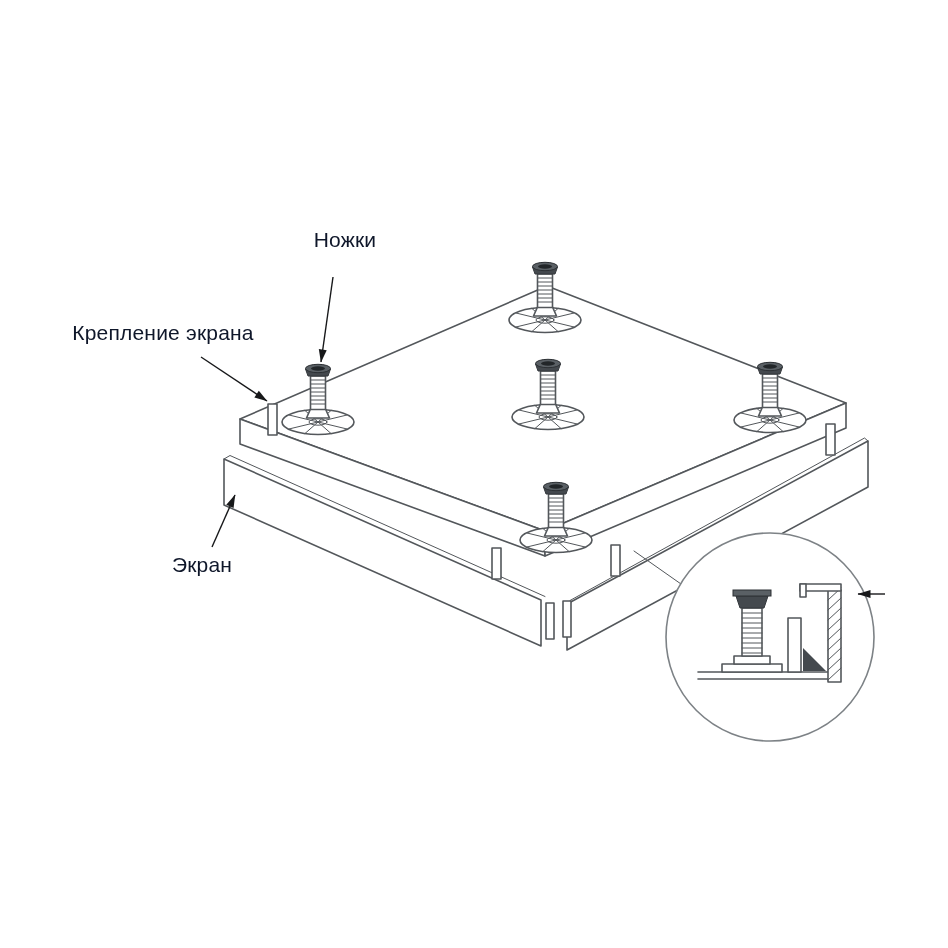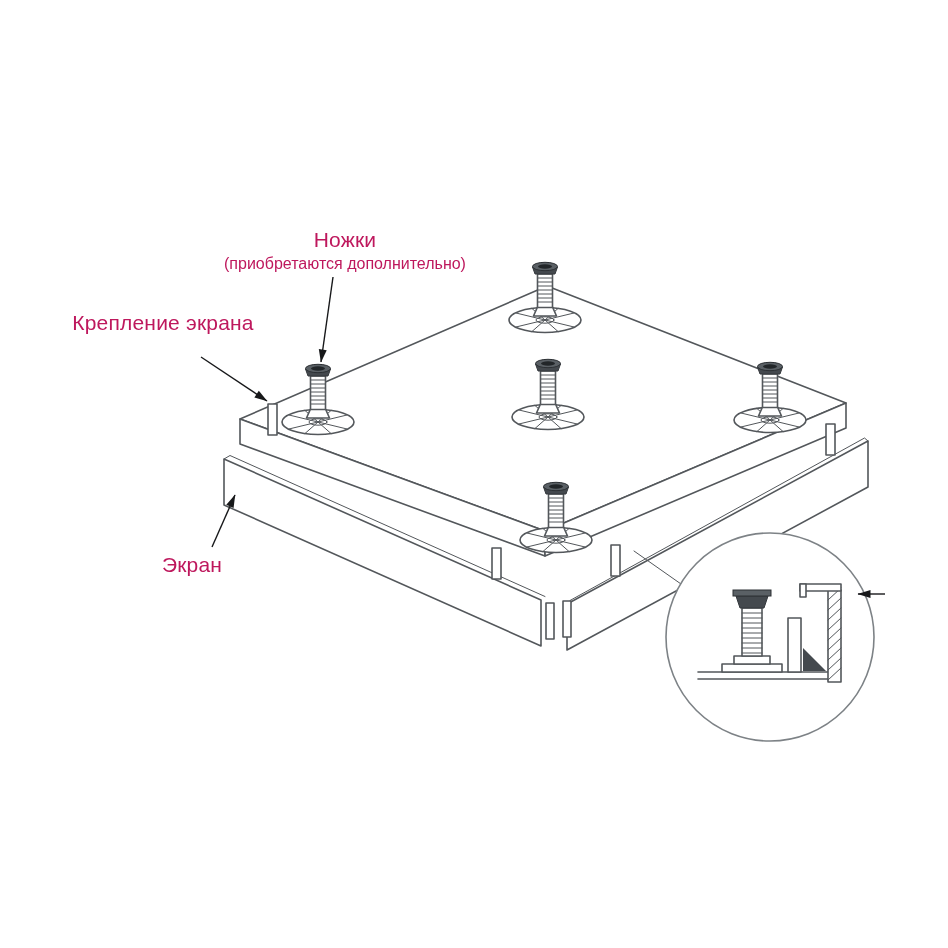--- a/index.html
+++ b/index.html
@@ -3,21 +3,21 @@
 <meta charset="utf-8">
 <style>
   * { margin:0; padding:0; box-sizing:border-box; }
   html, body { width:948px; height:948px; background:#ffffff; }
   .stage { position:relative; width:948px; height:948px; background:#ffffff;
            font-family:"Liberation Sans", sans-serif; overflow:hidden; }
   .stage svg { position:absolute; left:0; top:0; }
   .ln  { stroke:#53575b; stroke-width:1.6; stroke-linejoin:round; stroke-linecap:round; }
   .lnt { stroke:#53575b; stroke-width:1;   fill:none; stroke-linecap:round; }
   .arrow line { stroke:#17181a; stroke-width:1.4; }
-  .label { position:absolute; text-align:center; color:#be185d; }
+  .label { position:absolute; text-align:center; color:#0f172a; }
   .label-title { font-size:21px; font-weight:500; letter-spacing:.2px; line-height:24px; }
   .label-sub   { font-size:16px; line-height:20px; margin-top:2px; }
 </style>
 </head>
 <body>
 
 <div class="stage">
 
   <svg width="948" height="948" viewBox="0 0 948 948">
     <defs>
@@ -103,24 +103,23 @@
       </g>
 
       <g class="arrow">
         <line x1="885" y1="594" x2="858" y2="594" marker-end="url(#ah)"></line>
       </g>
     </g>
   </svg>
 
   <div class="label" style="left:145px; top:228px; width:400px;">
     <div class="label-title">Ножки</div>
-    <div class="label-sub">(приобретаются дополнительно)</div>
   </div>
 
-  <div class="label" style="left:13px; top:311px; width:300px;">
+  <div class="label" style="left:13px; top:321px; width:300px;">
     <div class="label-title">Крепление экрана</div>
   </div>
 
-  <div class="label" style="left:92px; top:553px; width:200px;">
+  <div class="label" style="left:102px; top:553px; width:200px;">
     <div class="label-title">Экран</div>
   </div>
 
 </div>
 
 </body></html>

